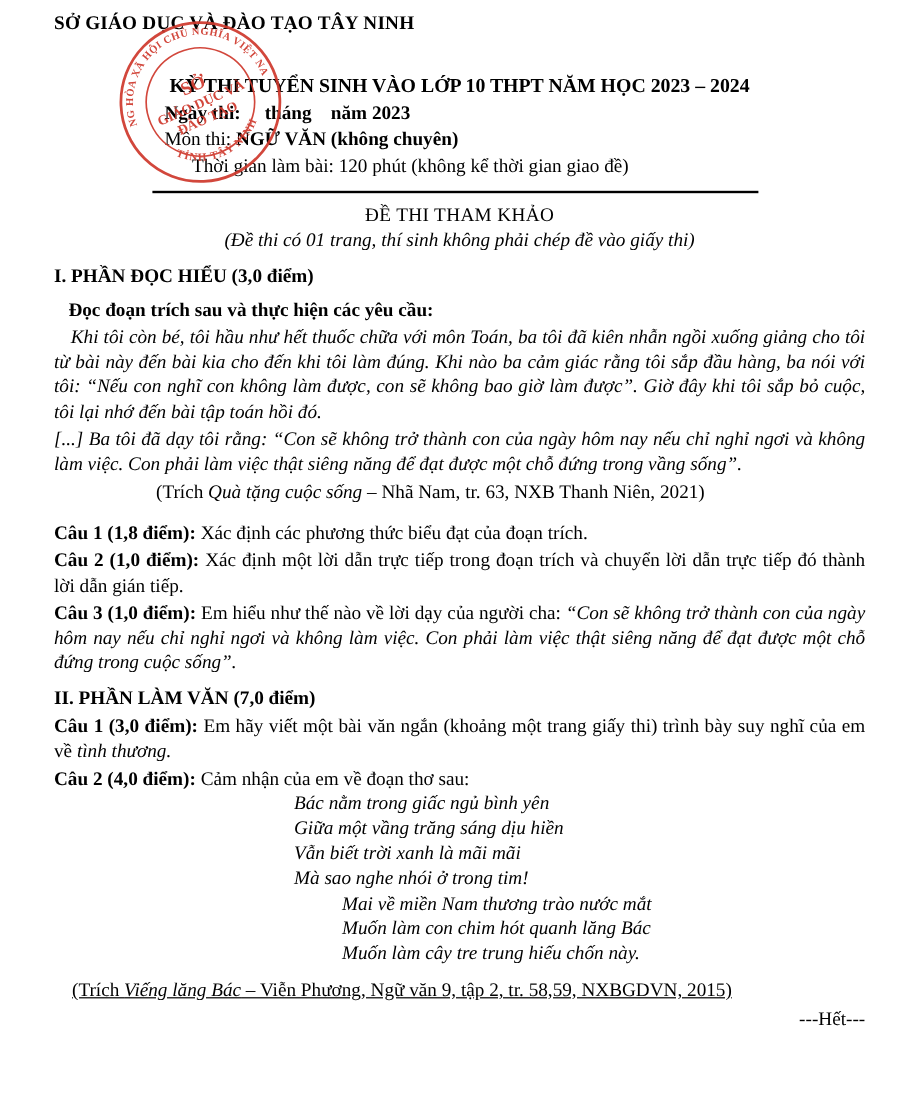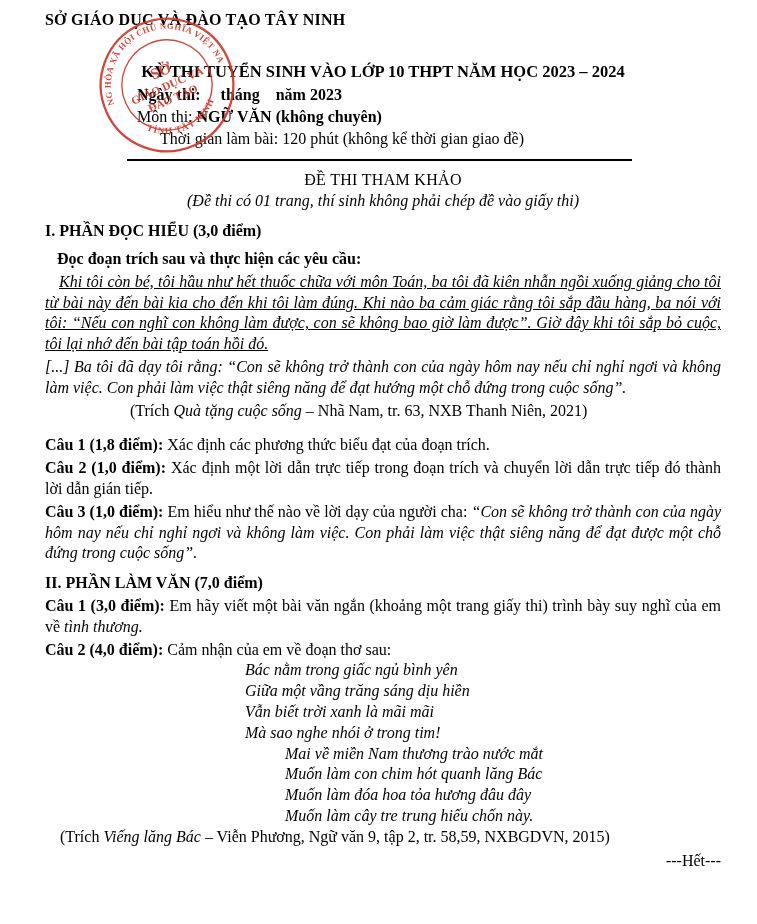--- a/index.html
+++ b/index.html
@@ -33,27 +33,27 @@
   .exam-title { text-align: center; font-weight: bold; font-size: 16.5px; margin-top: 30px; }
   .meta-date { font-weight: bold; margin-left: 92px; margin-top: 3px; }
   .meta-subject { margin-left: 92px; margin-top: 1px; }
   .meta-duration { margin-left: 115px; margin-top: 1px; }
   .rule { width: 505px; margin: 9px 0 0 82px; border-top: 2px solid #000; }
   .paper-type { text-align: center; font-weight: normal; margin-top: 9px; letter-spacing: 0.3px; }
   .paper-note { text-align: center; font-style: italic; margin-top: 1px; }
   .sec-heading { font-weight: bold; margin-top: 9px; }
   .instruction { font-weight: bold; margin-top: 7px; margin-left: 12px; }
   .passage { font-style: italic; text-align: justify; margin-top: 2px; }
-  .passage.indent { text-indent: 14px; text-decoration: underline; }
+  .passage.indent { text-indent: 14px; }
   .src-line { margin-top: 2px; margin-left: 85px; }
   .q { text-align: justify; margin-top: 2px; }
   .q-gap { margin-top: 14px; }
   .poem-line { font-style: italic; margin-left: 200px; }
   .poem-line.s2 { margin-left: 240px; }
-  .poem-src { margin-top: 0; margin-left: 15px; }
+  .poem-src { margin-top: 10px; margin-left: 15px; text-decoration: underline; }
   .final-note { margin-top: 12px; }
   .end-mark { text-align: right; font-weight: normal; margin-top: 3px; }
   .stamp text { fill: var(--stamp-color, #cf3a2e); font-family: "Liberation Serif", serif; }
   .stamp circle { stroke: var(--stamp-color, #cf3a2e); fill: none; }
 </style>
 </head>
 <body>
 
 <div class="page">
 
@@ -87,21 +87,21 @@
 
   <div class="rule"></div>
 
   <div class="paper-type">ĐỀ THI THAM KHẢO</div>
   <div class="paper-note">(Đề thi có 01 trang, thí sinh không phải chép đề vào giấy thi)</div>
 
   <div class="sec-heading">I. PHẦN ĐỌC HIỂU (3,0 điểm)</div>
   <div class="instruction">Đọc đoạn trích sau và thực hiện các yêu cầu:</div>
 
   <div class="passage indent">Khi tôi còn bé, tôi hầu như hết thuốc chữa với môn Toán, ba tôi đã kiên nhẫn ngồi xuống giảng cho tôi từ bài này đến bài kia cho đến khi tôi làm đúng. Khi nào ba cảm giác rằng tôi sắp đầu hàng, ba nói với tôi: “Nếu con nghĩ con không làm được, con sẽ không bao giờ làm được”. Giờ đây khi tôi sắp bỏ cuộc, tôi lại nhớ đến bài tập toán hồi đó.</div>
-  <div class="passage">[...] Ba tôi đã dạy tôi rằng: “Con sẽ không trở thành con của ngày hôm nay nếu chỉ nghỉ ngơi và không làm việc. Con phải làm việc thật siêng năng để đạt hướng một chỗ đứng trong cuộc sống”.</div>
+  <div class="passage">[...] Ba tôi đã dạy tôi rằng: “Con sẽ không trở thành con của ngày hôm nay nếu chỉ nghỉ ngơi và không làm việc. Con phải làm việc thật siêng năng để đạt được một chỗ đứng trong vầng sống”.</div>
 
   <div class="src-line"><span>(Trích </span><span class="i">Quà tặng cuộc sống</span><span> – Nhã Nam, tr. 63, NXB Thanh Niên, 2021)</span></div>
 
   <div class="q q-gap"><span class="b">Câu 1 (1,8 điểm):</span><span> Xác định các phương thức biểu đạt của đoạn trích.</span></div>
 
   <div class="q"><span class="b">Câu 2 (1,0 điểm):</span><span> Xác định một lời dẫn trực tiếp trong đoạn trích và chuyển lời dẫn trực tiếp đó thành lời dẫn gián tiếp.</span></div>
 
   <div class="q"><span class="b">Câu 3 (1,0 điểm):</span><span> Em hiểu như thế nào về lời dạy của người cha: </span><span class="i">“Con sẽ không trở thành con của ngày hôm nay nếu chỉ nghỉ ngơi và không làm việc. Con phải làm việc thật siêng năng để đạt được một chỗ đứng trong cuộc sống”.</span></div>
 
   <div class="sec-heading">II. PHẦN LÀM VĂN (7,0 điểm)</div>
@@ -109,21 +109,20 @@
   <div class="q"><span class="b">Câu 1 (3,0 điểm):</span><span> Em hãy viết một bài văn ngắn (khoảng một trang giấy thi) trình bày suy nghĩ của em về </span><span class="i">tình thương.</span></div>
 
   <div class="q"><span class="b">Câu 2 (4,0 điểm):</span><span> Cảm nhận của em về đoạn thơ sau:</span></div>
 
   <div class="poem-line">Bác nằm trong giấc ngủ bình yên</div>
   <div class="poem-line">Giữa một vầng trăng sáng dịu hiền</div>
   <div class="poem-line">Vẫn biết trời xanh là mãi mãi</div>
   <div class="poem-line">Mà sao nghe nhói ở trong tim!</div>
   <div class="poem-line s2">Mai về miền Nam thương trào nước mắt</div>
   <div class="poem-line s2">Muốn làm con chim hót quanh lăng Bác</div>
-  <div class="poem-line s2">Muốn làm đóa hoa tỏa hương đâu đây</div>
   <div class="poem-line s2">Muốn làm cây tre trung hiếu chốn này.</div>
 
   <div class="poem-src"><span>(Trích </span><span class="i">Viếng lăng Bác</span><span> – Viễn Phương, Ngữ văn 9, tập 2, tr. 58,59, NXBGDVN, 2015)</span></div>
 
 
   <div class="end-mark">---Hết---</div>
 
 </div>
 
 </body></html>

